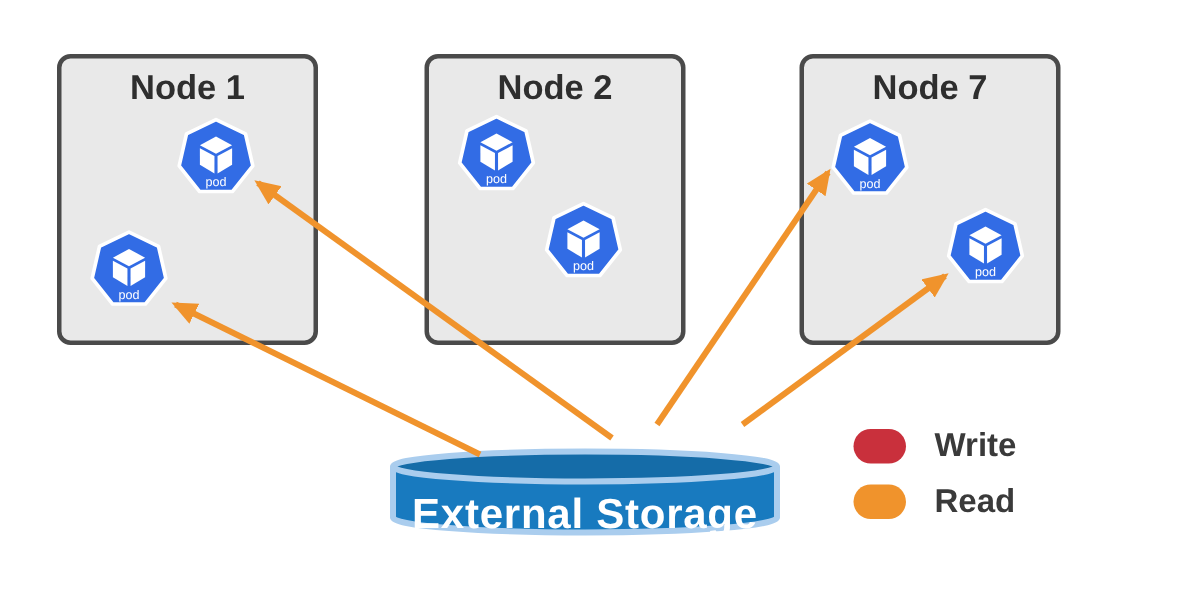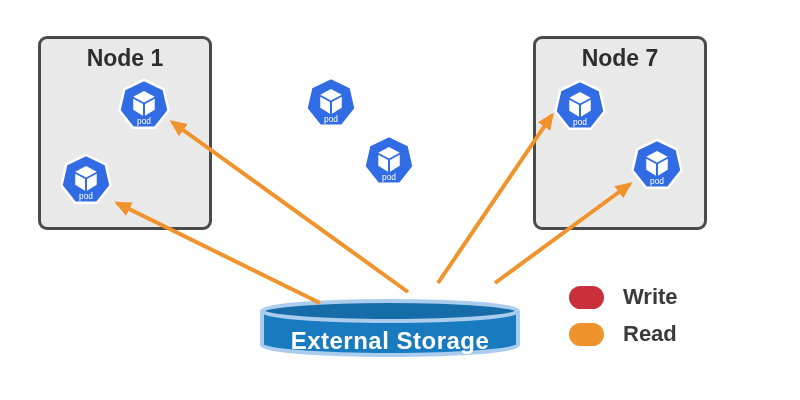--- a/index.html
+++ b/index.html
@@ -16,40 +16,43 @@
     margin-top:6px;text-align:center;font-size:23px;font-weight:bold;color:#2e2e2e;
   }
   
   .pod{position:absolute;width:56px;height:56px;}
   .pod svg{display:block;}
   .pod-label{font-family:"Liberation Sans",sans-serif;font-size:9px;fill:#ffffff;}
   
   .storage-svg{position:absolute;left:259px;top:298px;}
   .storage-label{
     position:absolute;left:259px;top:327px;width:262px;text-align:center;
-    font-size:24px;font-weight:bold;color:#ffffff;letter-spacing:.5px;
+    font-size:28px;font-weight:bold;color:#ffffff;letter-spacing:.5px;
   }
   
   .arrows{position:absolute;left:0;top:0;z-index:5;pointer-events:none;}
   
   .legend-row{position:absolute;display:flex;align-items:center;gap:19px;}
   .legend-row.write{left:569px;top:284px;}
   .legend-row.read{left:569px;top:321px;}
   .legend-swatch{width:35px;height:23px;border-radius:11.5px;}
   .legend-label{font-size:22px;font-weight:bold;color:#3a3a3a;}
 </style>
 </head>
 <body>
 
 <div class="canvas">
 
   <div class="node-box" style="left:38px;top:36px;">
     <div class="node-title">Node 1</div>
   </div>
 
+  <div class="node-box" style="left:283px;top:36px;">
+    <div class="node-title">Node 2</div>
+  </div>
 
   <div class="node-box" style="left:533px;top:36px;">
     <div class="node-title">Node 7</div>
   </div>
 
   <div class="pod" style="left:116px;top:77px;">
     <svg width="56" height="56" viewBox="-30 -30 60 60">
       <polygon points="0,-27 21.1,-16.8 26.3,6 11.7,24.3 -11.7,24.3 -26.3,6 -21.1,-16.8" fill="#326ce5" stroke="#ffffff" stroke-width="2.6" stroke-linejoin="round"></polygon>
       <g>
         <polygon points="0,-15 11.5,-8.8 0,-2.6 -11.5,-8.8" fill="#ffffff"></polygon>

